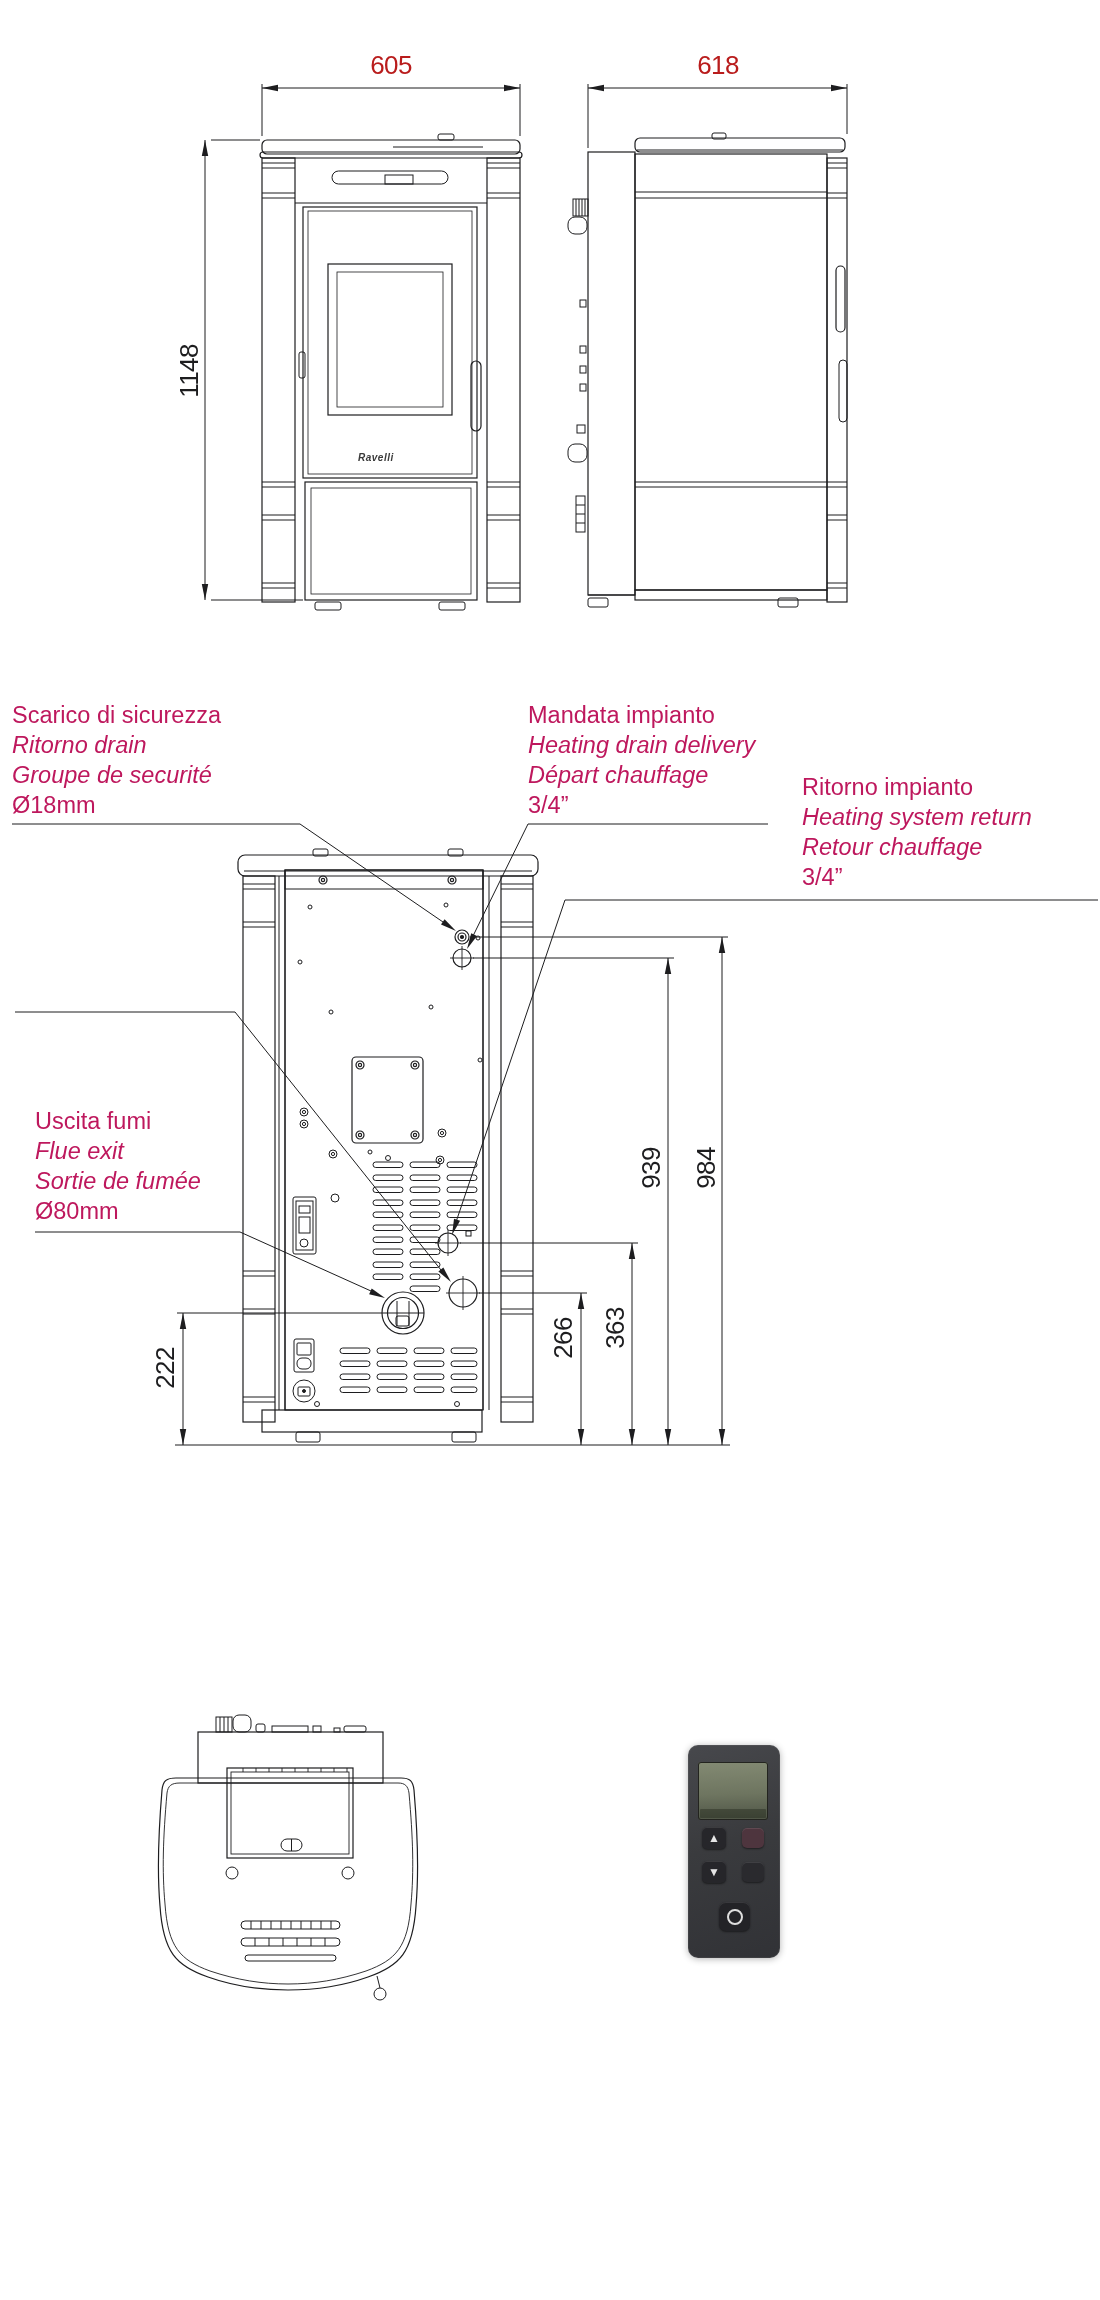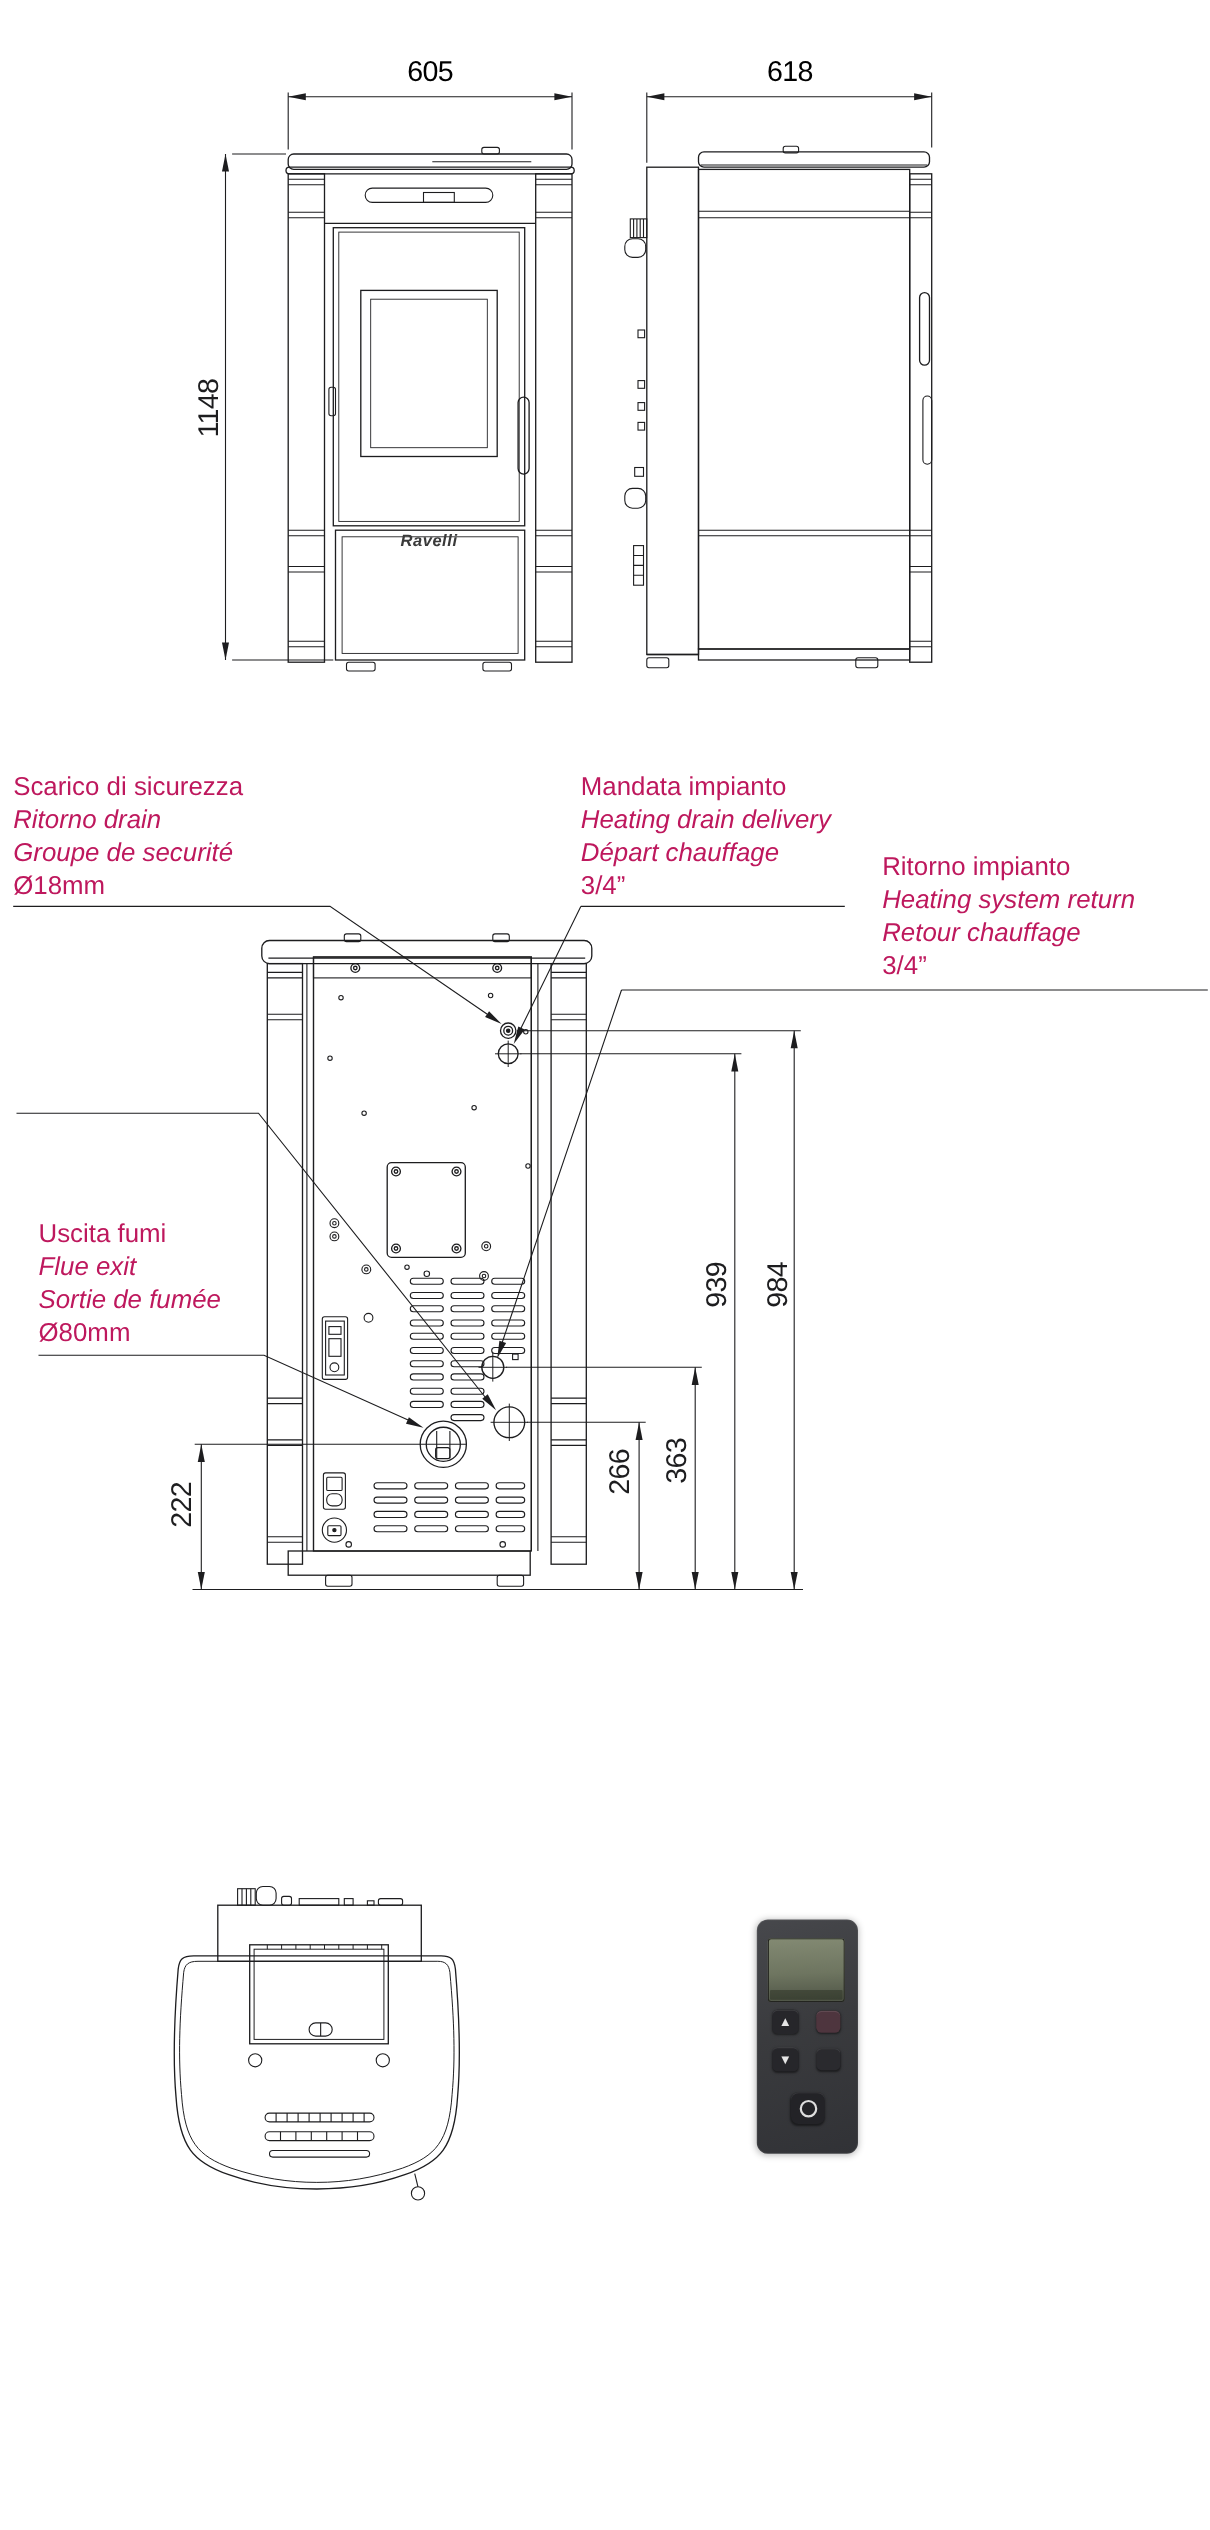--- a/index.html
+++ b/index.html
@@ -2,25 +2,25 @@
 <html><head>
 <meta charset="utf-8">
 <style>
   html,body{margin:0;padding:0;background:#ffffff}
   .canvas{position:relative;width:1100px;height:2300px;background:#fff;
           font-family:"Liberation Sans",sans-serif;color:#1d1d1f;overflow:hidden}
   svg.art{position:absolute;left:0;top:0}
   .lbl{position:absolute;font-size:23.5px;line-height:30px;white-space:nowrap;color:#be185d}
   .lbl span{display:block}
   .lbl .i{font-style:italic}
-  .dim{position:absolute;width:84px;font-size:26px;text-align:center;letter-spacing:-0.6px;color:#000000}
+  .dim{position:absolute;width:84px;font-size:26px;text-align:center;letter-spacing:-0.6px;color:#b91c1c}
   .dim-v{position:absolute;width:84px;height:30px;font-size:26px;letter-spacing:-0.6px;
          display:flex;align-items:center;justify-content:center;transform:rotate(-90deg)}
-  .brand{position:absolute;left:358px;top:483px;width:64px;text-align:center;
-         font-size:15px;font-weight:bold;font-style:italic;color:#3a3a3a;letter-spacing:.5px}
+  .brand{position:absolute;left:358px;top:452px;width:64px;text-align:left;
+         font-size:10px;font-weight:bold;font-style:italic;color:#3a3a3a;letter-spacing:.5px}
   
   .remote{position:absolute;left:688px;top:1745px;width:92px;height:213px;border-radius:10px;
           background:linear-gradient(160deg,#47484c 0%,#3a3b3e 45%,#313236 100%);
           box-shadow:0 1px 7px rgba(0,0,0,.30), inset 0 0 0 1px rgba(255,255,255,.06)}
   .remote .screen{position:absolute;left:10px;top:17px;width:70px;height:58px;border-radius:3px;
           background:linear-gradient(178deg,#838a73 0%,#6e7560 55%,#4d5345 100%);
           box-shadow:inset 0 0 0 1px #23241f}
   .remote .screen .bar{position:absolute;left:2px;right:2px;bottom:2px;height:9px;background:rgba(20,25,15,.35);border-radius:1px}
   .rbtn{position:absolute;border-radius:5px;background:#26262a;color:#e6e6e6;
         display:flex;align-items:center;justify-content:center;font-size:12px;line-height:1;

